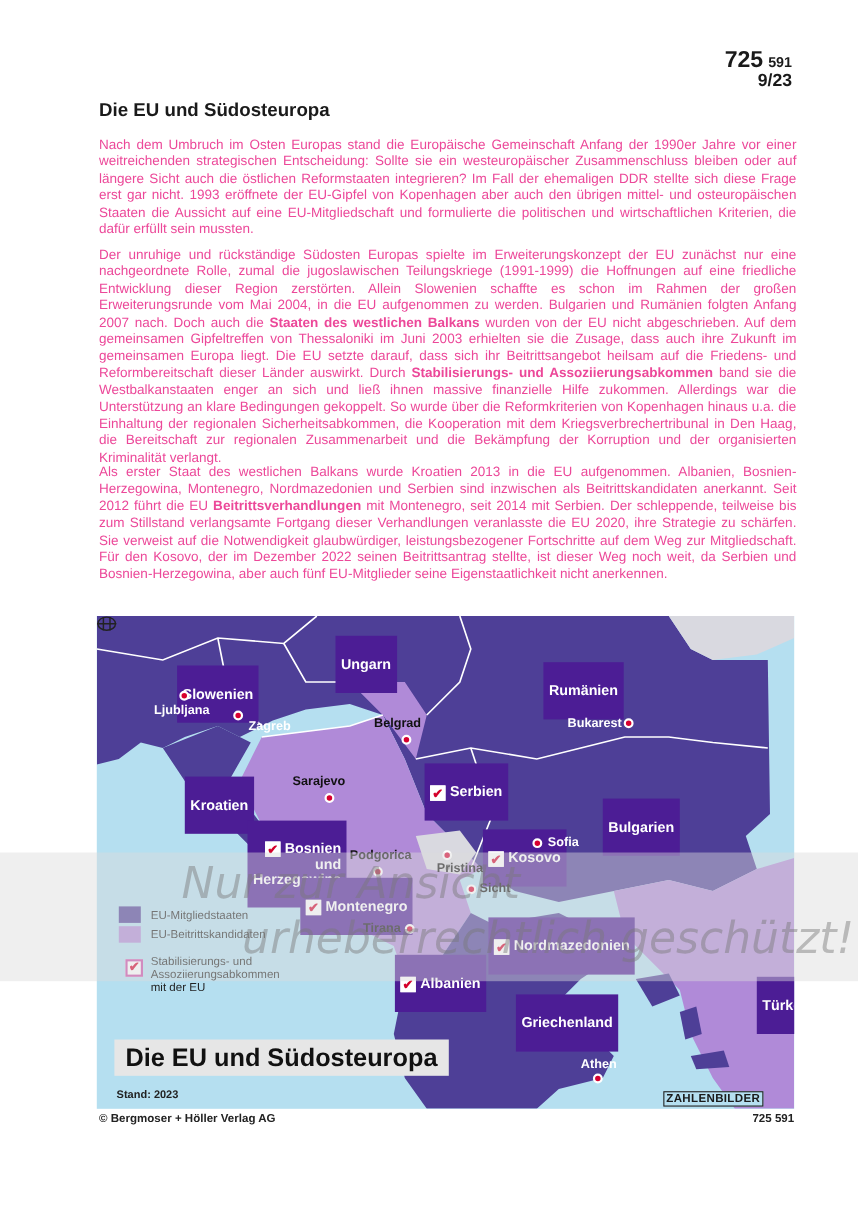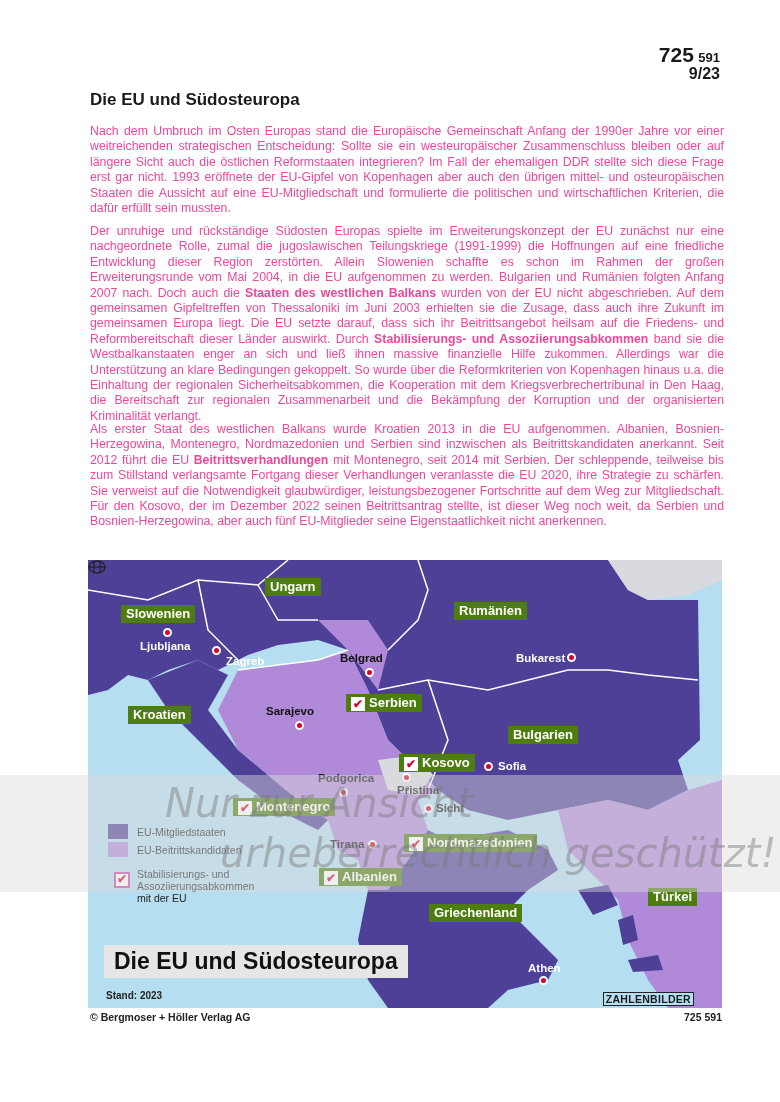--- a/index.html
+++ b/index.html
@@ -11,21 +11,21 @@
   .title{position:absolute;left:90px;top:90px;font-size:17px;font-weight:bold;}
   .text{position:absolute;left:90px;width:634px;font-size:12.3px;line-height:15.4px;text-align:justify;color:#ec4899;}
   .text p{margin:0;}
   .text b{font-weight:bold;}
   .p1{top:124px;}
   .p2{top:224px;}
   .p3{top:422px;}
 
   .map{position:absolute;left:88px;top:560px;width:634px;height:448px;background:#b5dff0;overflow:hidden;}
   .map svg{position:absolute;left:0;top:0;}
-  .lbl{position:absolute;background:#4d7c0f;color:#fff;font-weight:bold;font-size:13px;padding:1px 5px;line-height:16px;white-space:nowrap;}
+  .lbl{position:absolute;background:#4c1d95;color:#fff;font-weight:bold;font-size:13px;padding:18px 5px;line-height:16px;white-space:nowrap;margin-left:40px;}
   .lbl .chk{display:inline-block;width:12px;height:12px;background:#fff;color:#d4002a;font-size:12px;line-height:12px;text-align:center;margin-right:4px;vertical-align:-1px;border:1px solid #fff;}
   .city{position:absolute;font-weight:bold;font-size:11.5px;white-space:nowrap;}
   .city.w{color:#fff;}
   .city.b{color:#111;}
   .dot{position:absolute;width:9px;height:9px;border-radius:50%;background:#d8002f;border:2px solid #fff;box-sizing:border-box;}
   .legend{position:absolute;left:20px;top:264px;font-size:10.5px;color:#222;}
   .leg-row{position:relative;height:18px;}
   .sw{position:absolute;left:0;width:20px;height:15px;}
   .leg-row span.t{position:absolute;left:29px;top:2px;white-space:nowrap;}
   .leg-chk{position:absolute;left:6px;top:4px;width:12px;height:12px;background:#fff;border:2px solid #c84aa8;color:#d4002a;font-size:12px;line-height:11px;text-align:center;font-weight:bold;}
@@ -92,20 +92,25 @@
     <path d="M340,120 L360,180 L340,230" stroke="#fff" stroke-width="1.5" fill="none"></path>
     <path d="M150,110 L230,100 L260,90" stroke="#fff" stroke-width="1.5" fill="none"></path>
   </svg>
 
   <div class="lbl" style="left:177px;top:18px;">Ungarn</div>
   <div class="lbl" style="left:33px;top:45px;">Slowenien</div>
   <div class="lbl" style="left:366px;top:42px;text-align:center;">Rumänien</div>
   <div class="lbl" style="left:40px;top:146px;">Kroatien</div>
   <div class="lbl" style="left:258px;top:134px;"><span class="chk">✔</span><span>Serbien</span></div>
   <div class="lbl" style="left:420px;top:166px;">Bulgarien</div>
+  <div class="lbl" style="left:97px;top:186px;text-align:right;line-height:14px;">
+    <span class="chk">✔</span><span>Bosnien</span><br>
+    <span>und</span><br>
+    <span>Herzegowina</span>
+  </div>
   <div class="lbl" style="left:311px;top:194px;"><span class="chk">✔</span><span>Kosovo</span></div>
   <div class="lbl" style="left:145px;top:238px;"><span class="chk">✔</span><span>Montenegro</span></div>
   <div class="lbl" style="left:316px;top:274px;"><span class="chk">✔</span><span>Nordmazedonien</span></div>
   <div class="lbl" style="left:231px;top:308px;"><span class="chk">✔</span><span>Albanien</span></div>
   <div class="lbl" style="left:341px;top:344px;">Griechenland</div>
   <div class="lbl" style="left:560px;top:328px;">Türkei</div>
 
   <div class="dot" style="left:75px;top:68px;"></div>
   <div class="city w" style="left:52px;top:80px;">Ljubljana</div>
   <div class="dot" style="left:124px;top:86px;"></div>

